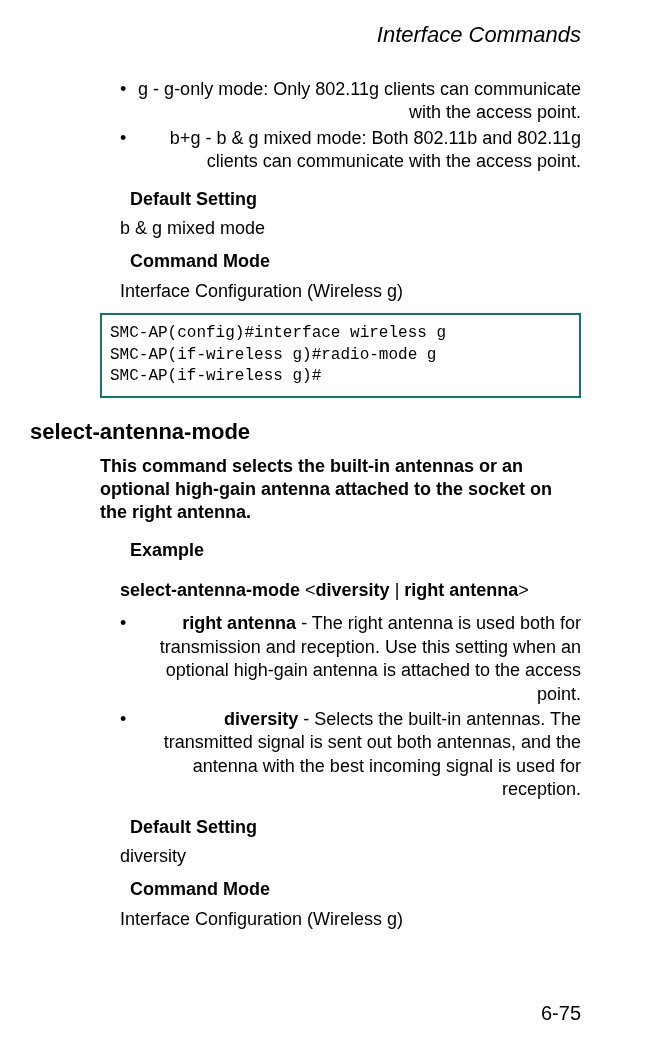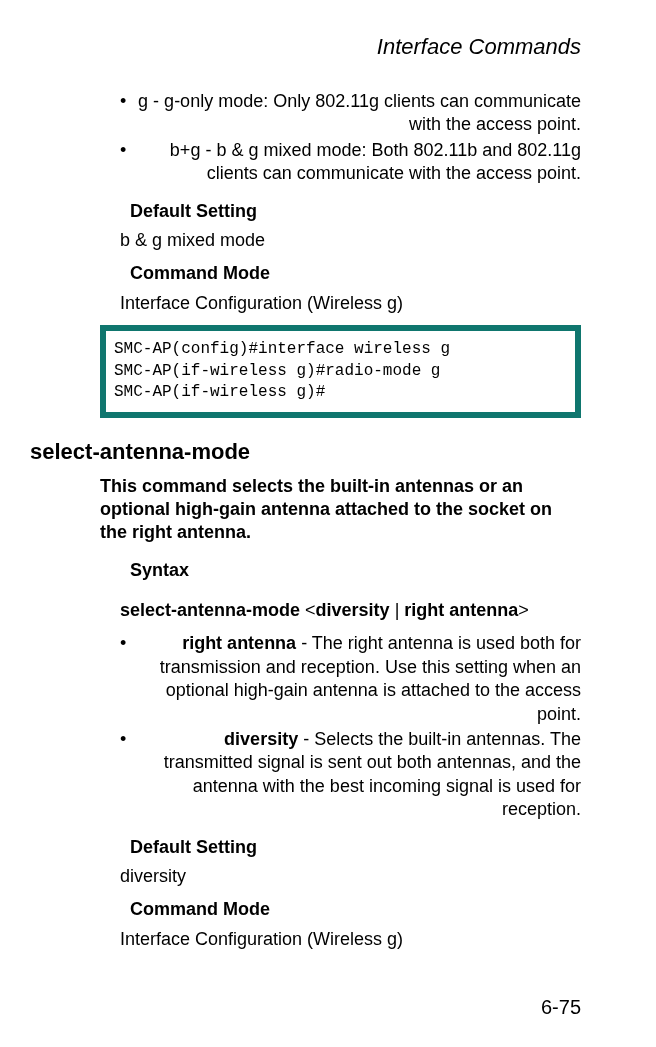--- a/index.html
+++ b/index.html
@@ -9,21 +9,21 @@
     width: 656px;
     height: 1047px;
     background: #fff;
     font-family: Arial, Helvetica, sans-serif;
     color: #000;
   }
   .page {
     box-sizing: border-box;
     width: 619px;
     height: 1047px;
-    padding: 34px 38px 30px 30px;
+    padding: 22px 38px 30px 30px;
     position: relative;
   }
   .header-title {
     font-style: italic;
     font-size: 22px;
     text-align: right;
     margin: 0 0 30px 0;
     font-family: Arial, Helvetica, sans-serif;
   }
   .body {
@@ -51,21 +51,21 @@
   }
   .section-label {
     font-weight: bold;
     margin: 10px 0 6px 100px;
   }
   .section-value {
     margin: 0 0 10px 90px;
   }
   .codebox {
     margin: 8px 0 20px 70px;
-    border: 6px solid #0f766e;
+    border: 2px solid #0f766e;
     padding: 8px 8px 8px 8px;
     font-family: "Courier New", Courier, monospace;
     font-size: 16px;
     line-height: 1.35;
     white-space: pre;
   }
   .command-heading {
     font-weight: bold;
     font-size: 22px;
     margin: 14px 0 8px 0;
@@ -73,21 +73,21 @@
   .command-desc {
     margin: 0 0 14px 70px;
     font-weight: bold;
   }
   .syntax-line {
     margin: 17px 0 10px 90px;
   }
   .b { font-weight: bold; }
   .page-number {
     position: absolute;
-    bottom: 28px;
+    bottom: 22px;
     right: 38px;
     font-size: 20px;
   }
 </style>
 </head>
 <body>
 
 <div class="page">
 
   <div class="header-title">Interface Commands</div>
@@ -105,21 +105,21 @@
     <div class="section-label">Command Mode</div>
     <div class="section-value">Interface Configuration (Wireless g)</div>
 
     <div class="codebox">SMC-AP(config)#interface wireless g
 SMC-AP(if-wireless g)#radio-mode g
 SMC-AP(if-wireless g)#</div>
 
     <div class="command-heading">select-antenna-mode</div>
     <div class="command-desc">This command selects the built-in antennas or an optional high-gain antenna attached to the socket on the right antenna.</div>
 
-    <div class="section-label">Syntax</div>
+    <div class="section-label">Example</div>
     <div class="syntax-line">
       <span class="b">select-antenna-mode</span><span> </span><span>&lt;</span><span class="b">diversity</span><span> | </span><span class="b">right antenna</span><span>&gt;</span>
     </div>
 
     <ul class="bullets">
       <li><span class="b">right antenna</span><span> - The right antenna is used both for transmission and reception. Use this setting when an optional high-gain antenna is attached to the access point.</span></li>
       <li><span class="b">diversity</span><span> - Selects the built-in antennas. The transmitted signal is sent out both antennas, and the antenna with the best incoming signal is used for reception.</span></li>
     </ul>
 
     <div class="section-label">Default Setting</div>

